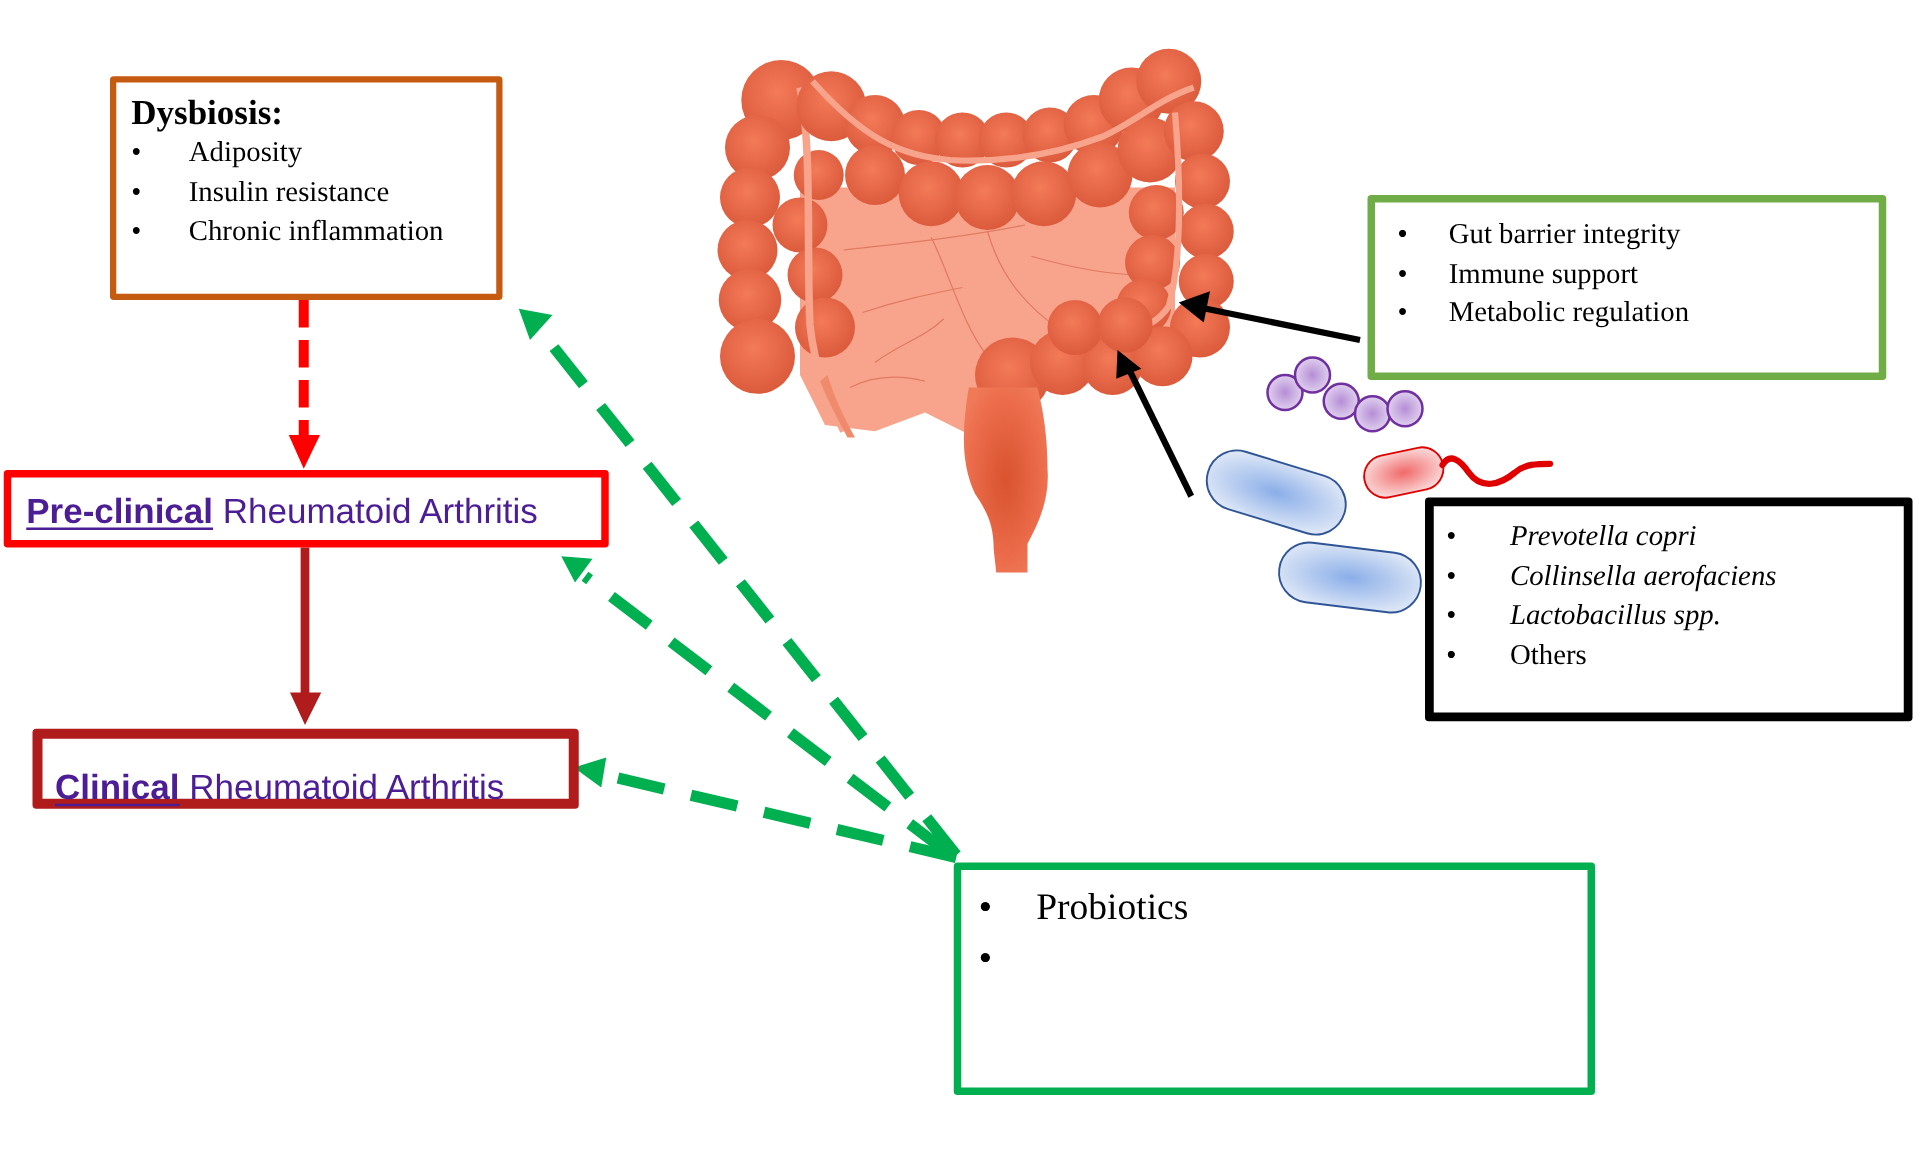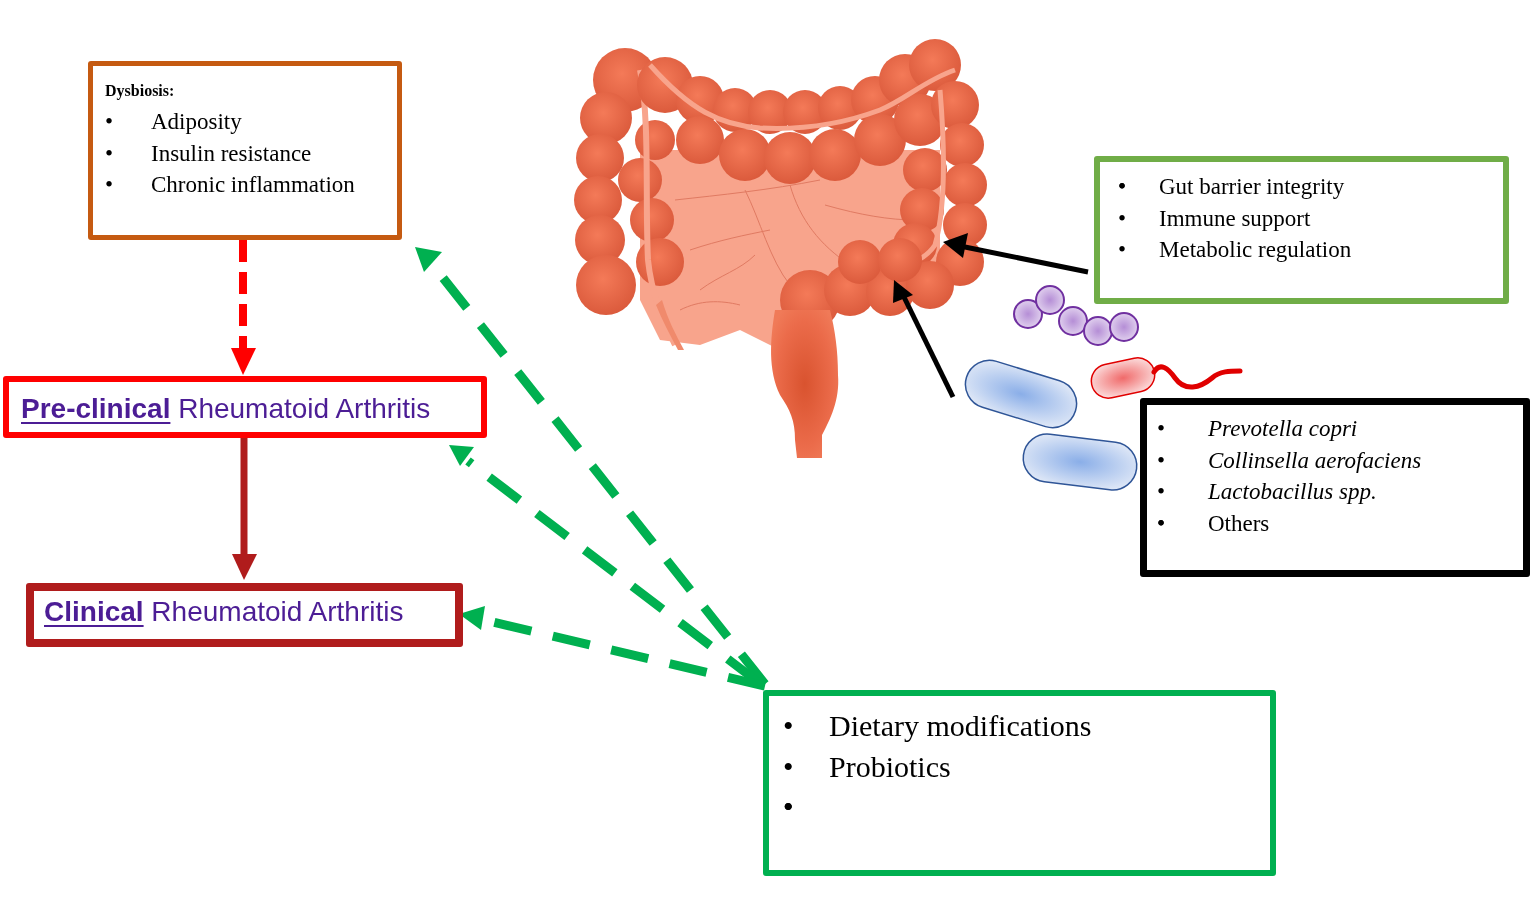--- a/index.html
+++ b/index.html
@@ -8,26 +8,26 @@
   .box { position: absolute; background: #fff; box-sizing: border-box; border-radius: 3px; }
   .serif { font-family: "Liberation Serif", "DejaVu Serif", serif; color: #000; }
   .sans { font-family: "Liberation Sans", "DejaVu Sans", sans-serif; color: #4c1d95; }
   ul.blist { list-style: none; margin: 0; padding: 0; }
   ul.blist li { position: relative; white-space: nowrap; }
   ul.blist li .bullet { position: absolute; left: 0; }
   .italic { font-style: italic; }
 
   
   #dysbiosis { left: 88px; top: 61px; width: 314px; height: 179px; border: 5px solid #c55a11; padding: 10px 0 0 12px; }
-  #dysbiosis .title { font-weight: bold; font-size: 16px; line-height: 30px; }
+  #dysbiosis .title { font-weight: bold; font-size: 28px; line-height: 30px; }
   #dysbiosis li { font-size: 23px; line-height: 31.5px; padding-left: 46px; }
 
   
   #preclinical { left: 3px; top: 376px; width: 484px; height: 62px; border: 6px solid #ff0000; padding: 8px 0 0 12px; font-size: 28px; line-height: 38px; }
-  #clinical { left: 26px; top: 583px; width: 437px; height: 64px; border: 8px solid #b01c1c; padding: 2px 0 0 10px; font-size: 28px; line-height: 38px; }
+  #clinical { left: 26px; top: 583px; width: 437px; height: 64px; border: 8px solid #b01c1c; padding: 20px 0 0 10px; font-size: 28px; line-height: 38px; }
   .under-bold { font-weight: bold; text-decoration: underline; text-decoration-thickness: 2px; text-underline-offset: 4px; }
 
   
   #functions { left: 1094px; top: 156px; width: 415px; height: 148px; border: 6px solid #70ad47; padding: 9px 0 0 18px; }
   #functions li { font-size: 23px; line-height: 31.5px; padding-left: 41px; }
 
   
   #bacteria { left: 1140px; top: 398px; width: 390px; height: 179px; border: 7px solid #000; padding: 8px 0 0 10px; }
   #bacteria li { font-size: 23px; line-height: 31.5px; padding-left: 51px; }
 
@@ -215,20 +215,20 @@
       <li><span class="bullet">•</span><span class="italic">Prevotella copri</span></li>
       <li><span class="bullet">•</span><span class="italic">Collinsella aerofaciens</span></li>
       <li><span class="bullet">•</span><span class="italic">Lactobacillus spp.</span></li>
       <li><span class="bullet">•</span></li>
       <li><span class="bullet">•</span><span>Others</span></li>
     </ul>
   </div>
 
   <div id="interventions" class="box serif">
     <ul class="blist">
-      <li><span class="bullet">•</span><span>Dietary modifications</span></li>
+      <li><span class="bullet">•</span></li>
       <li><span class="bullet">•</span><span>Probiotics</span></li>
       <li><span class="bullet">•</span></li>
       <li><span class="bullet">•</span></li>
     </ul>
   </div>
 
 </div>
 
 </body></html>

